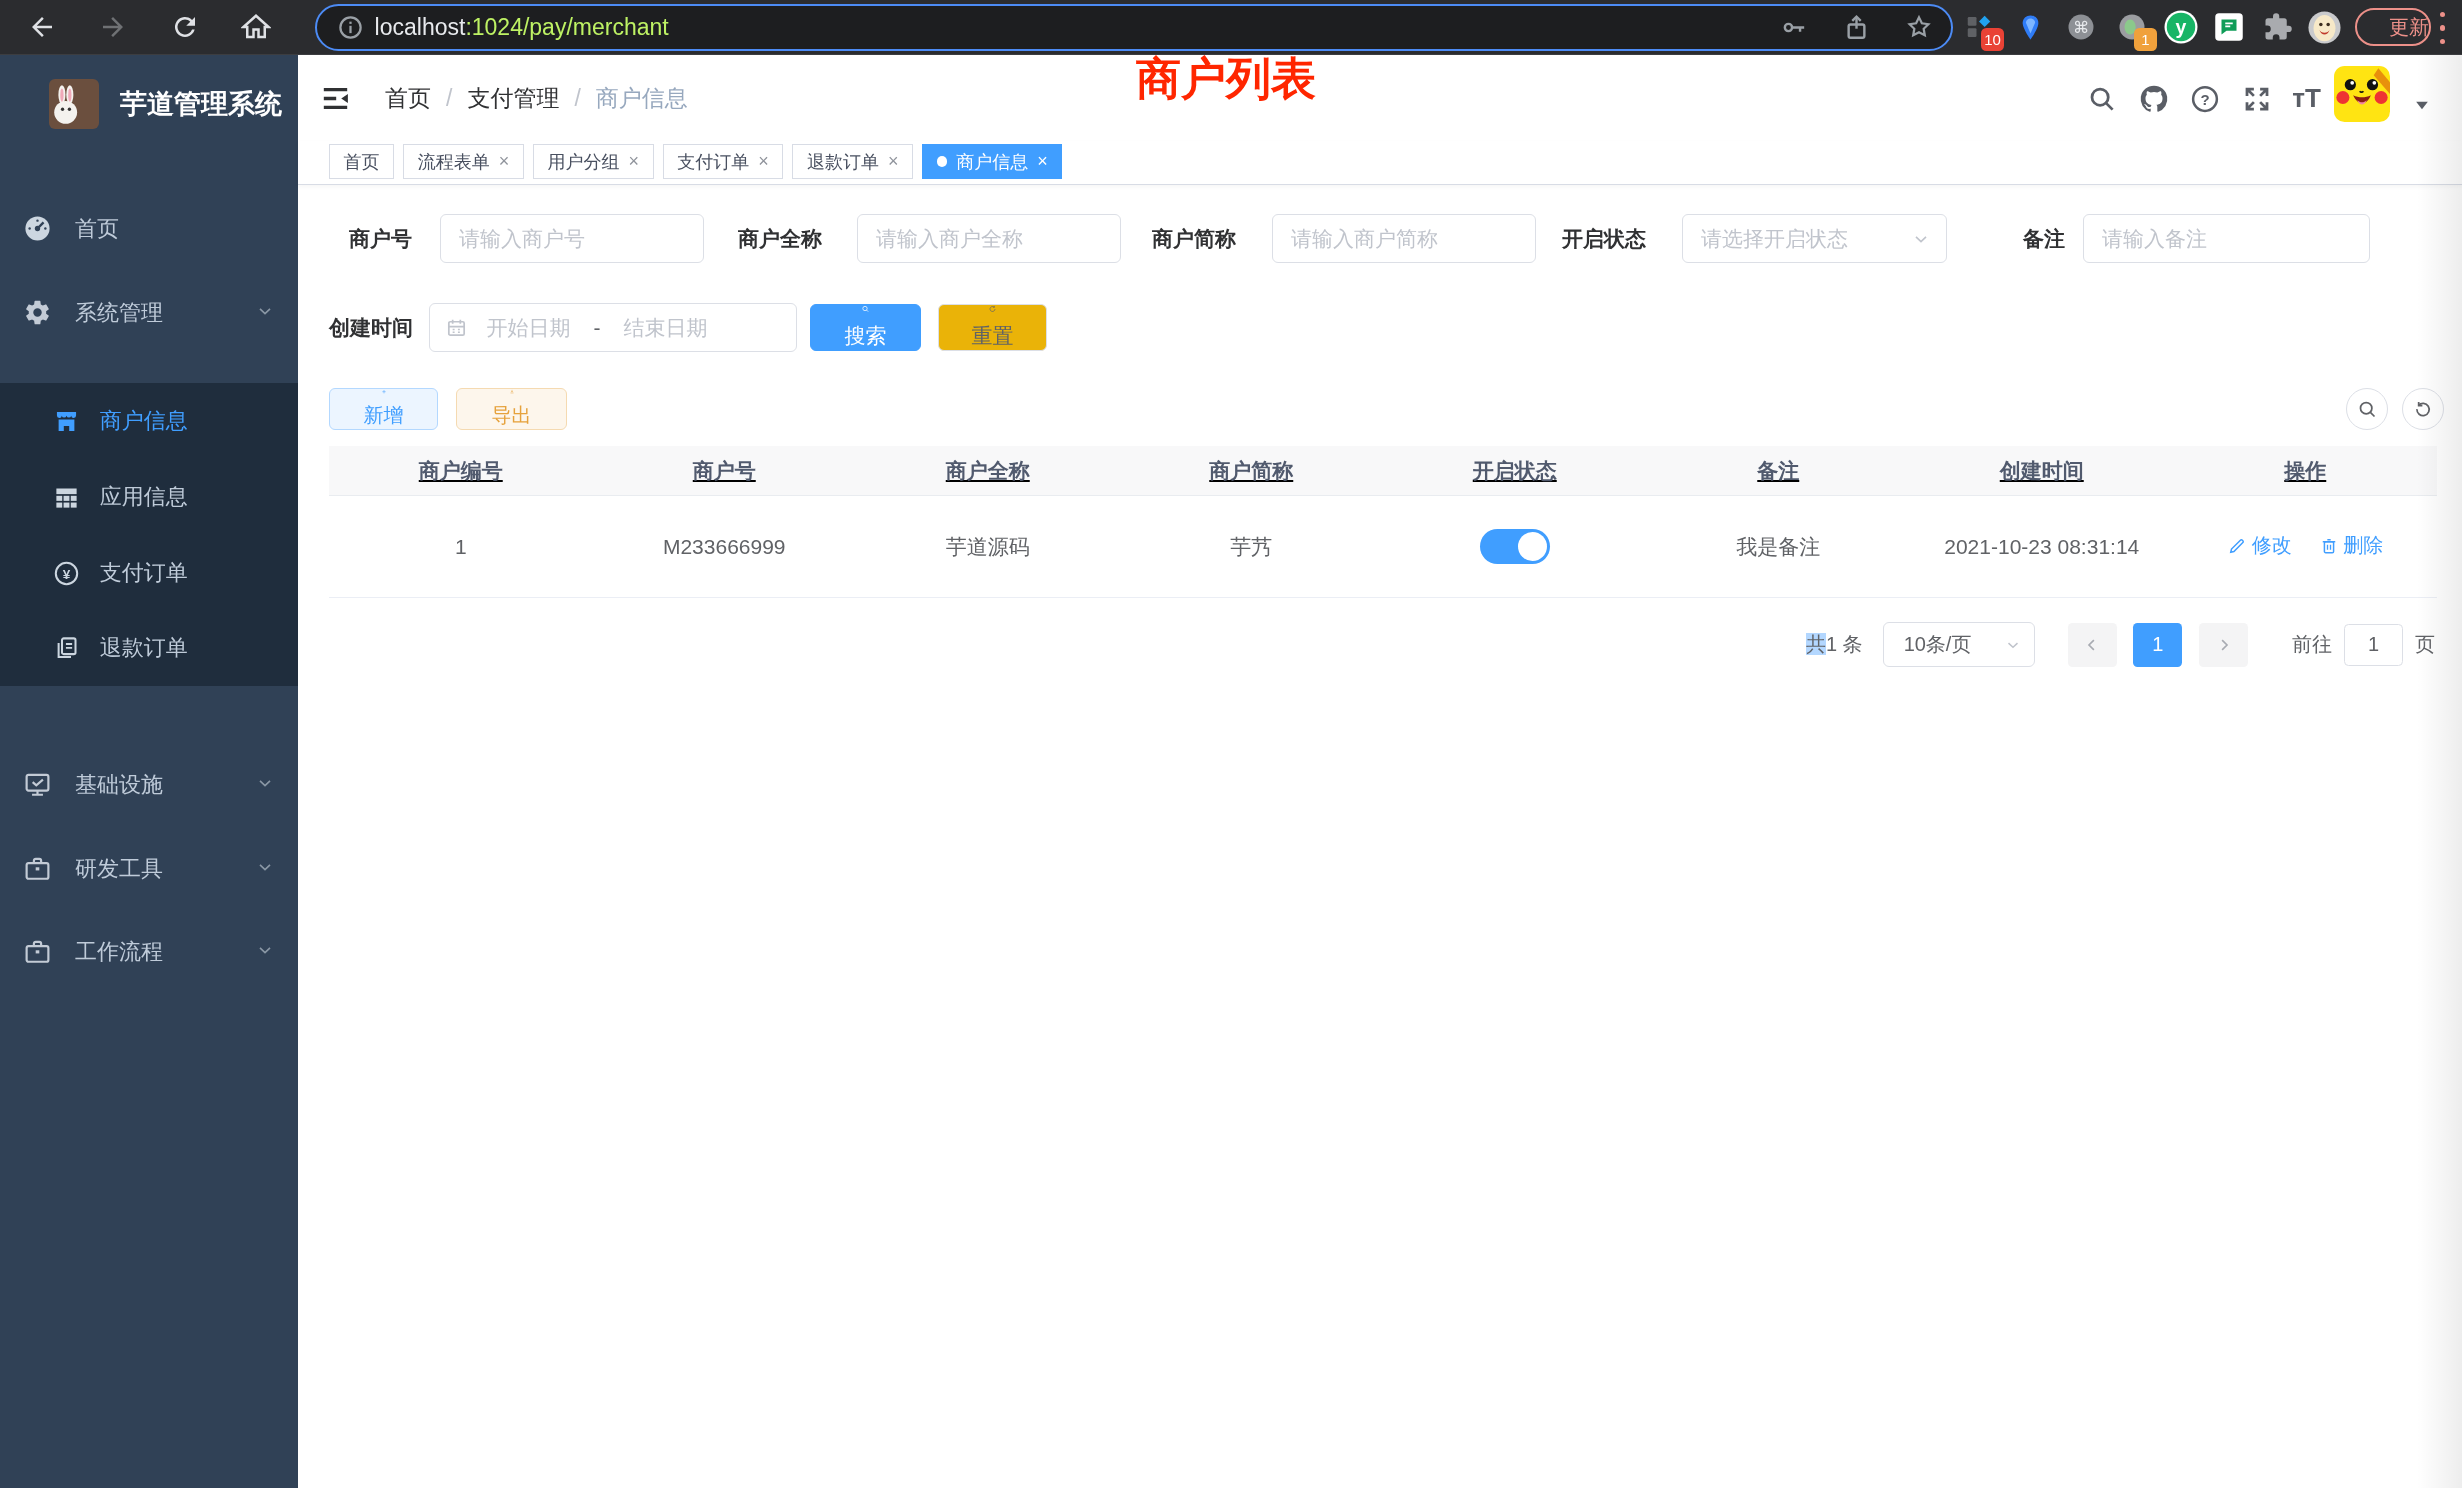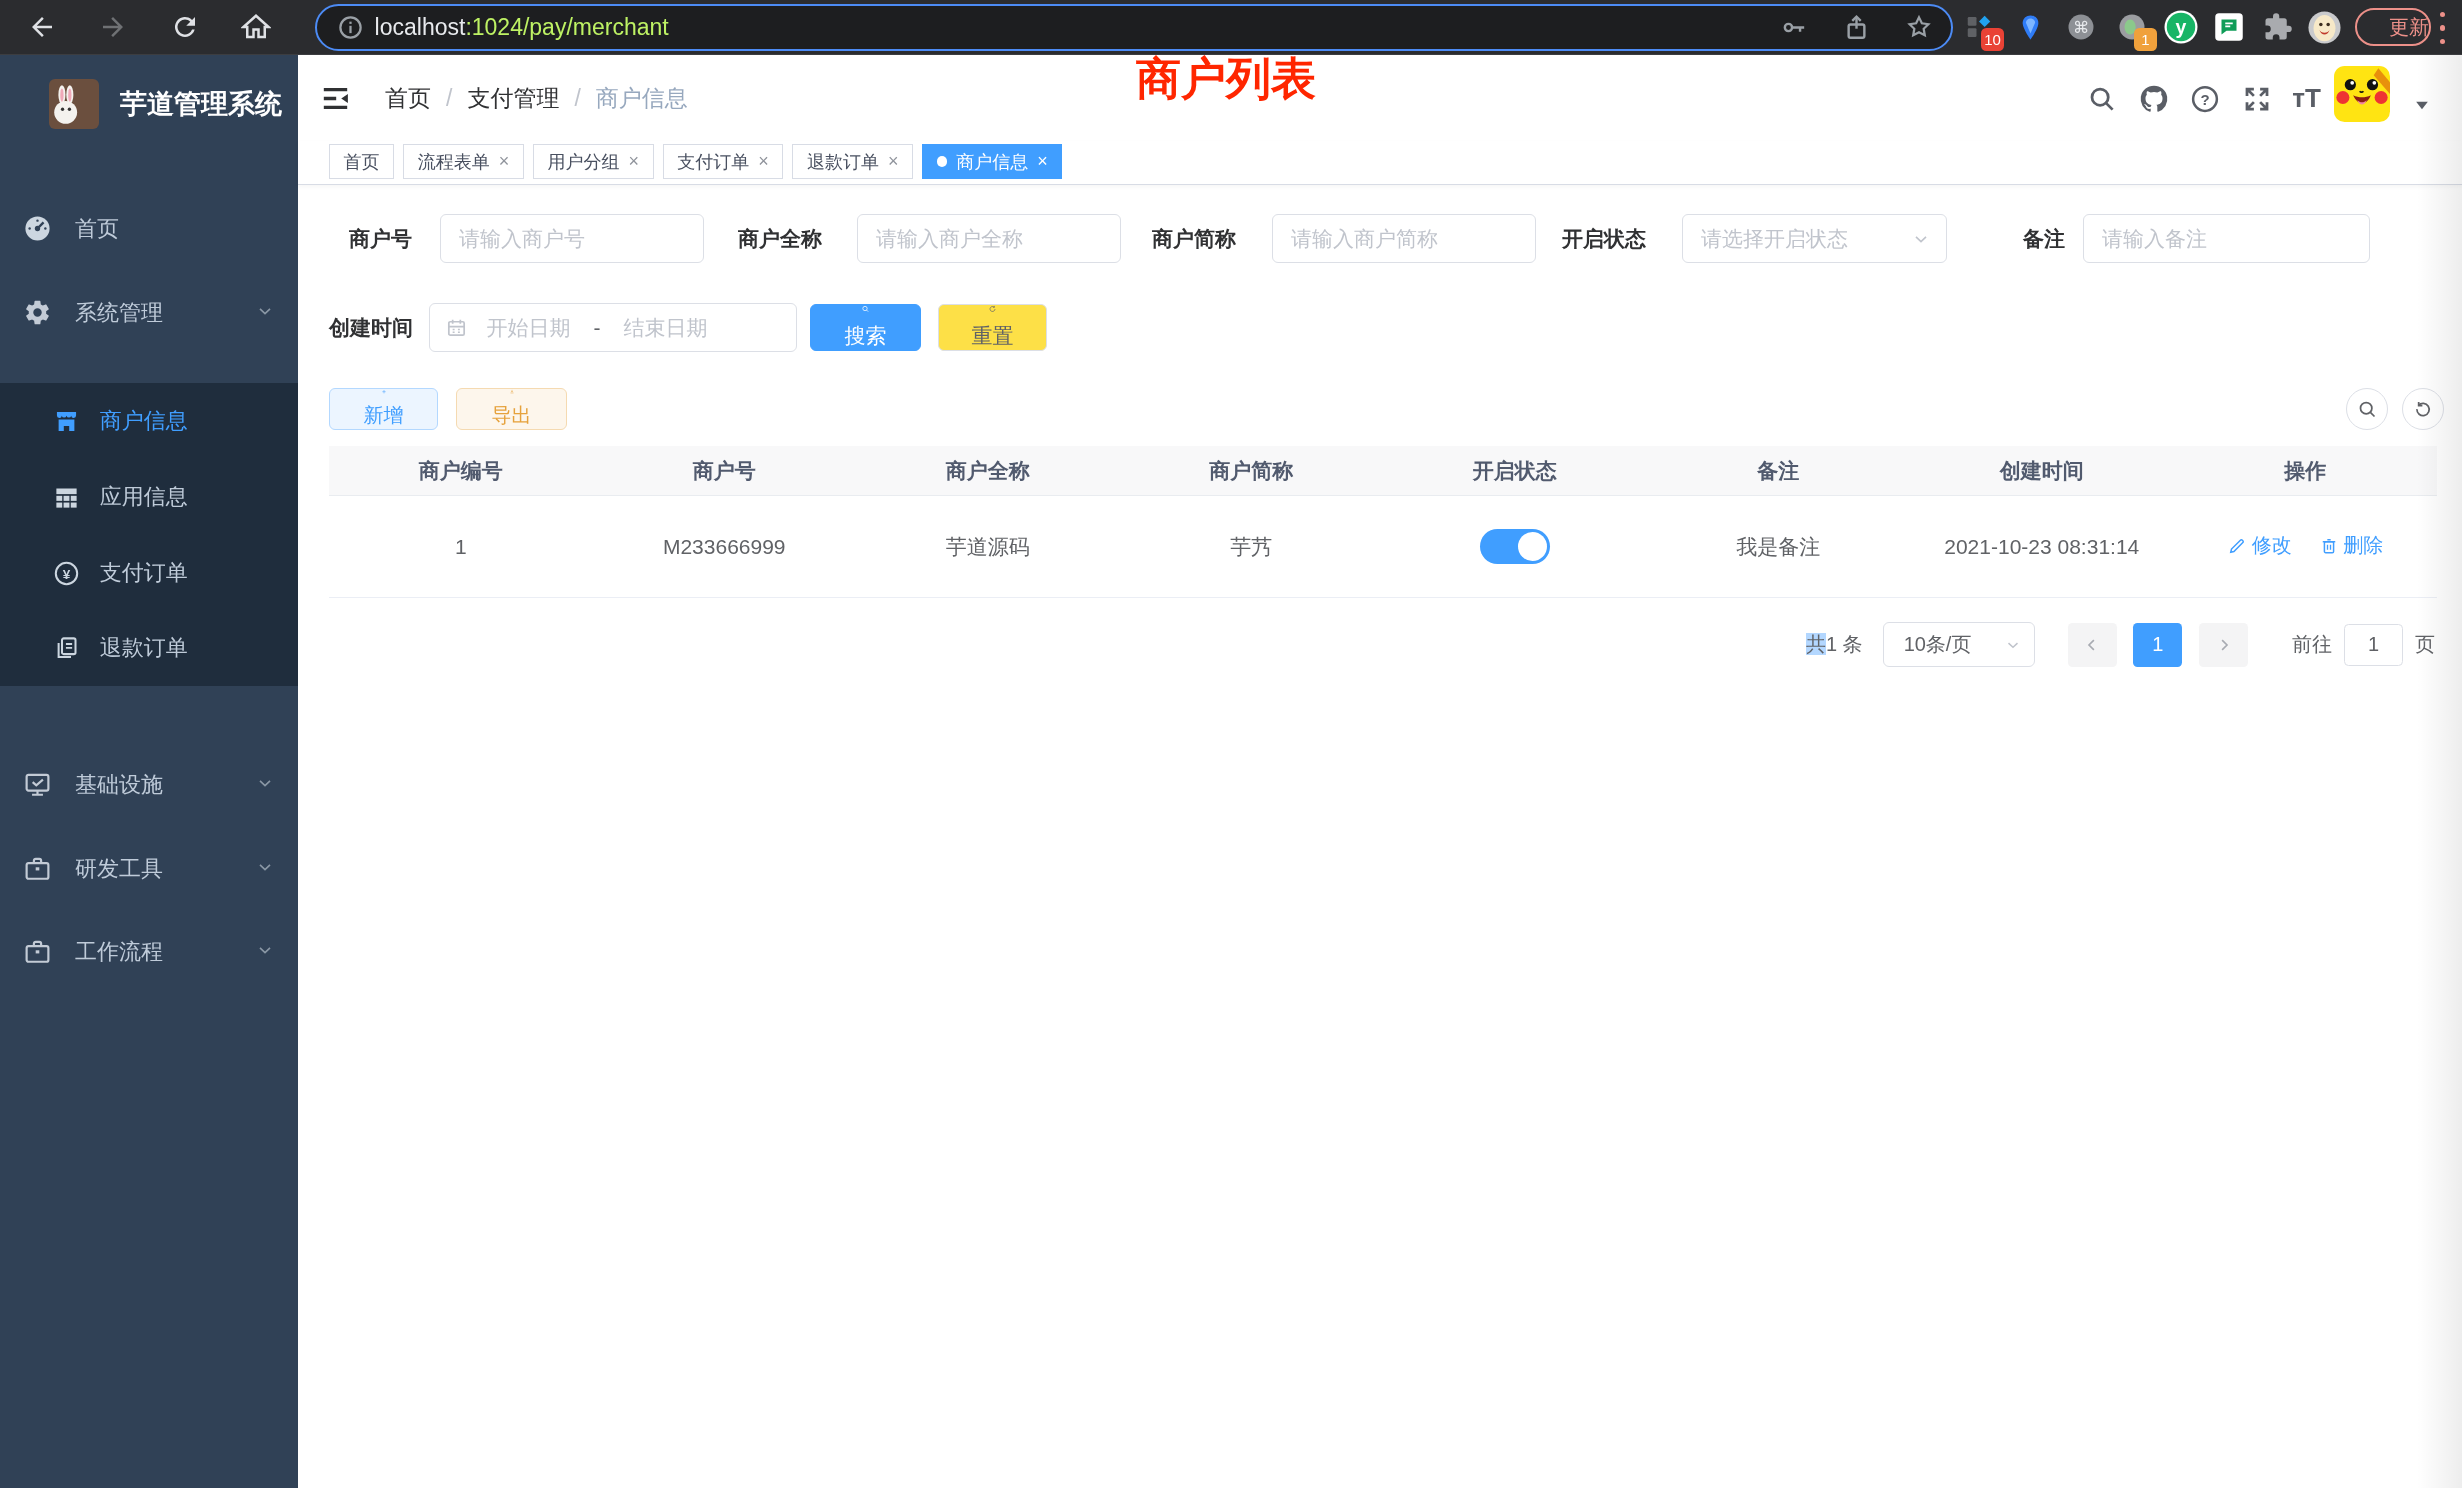--- a/index.html
+++ b/index.html
@@ -58,30 +58,30 @@
   .finput { position:absolute; height:49px; border:1.5px solid #dcdfe6; border-radius:6px; background:#fff; font-size:21px; color:#606266; padding:16px 18px; outline:none; font-family:inherit; }
   .finput::placeholder { color:#c0c4cc; }
   .fselect { position:absolute; height:49px; border:1.5px solid #dcdfe6; border-radius:6px; background:#fff; display:flex; align-items:center; padding:0 15px 0 18px; cursor:pointer; }
   .fselect .ph { font-size:21px; color:#c0c4cc; flex:1; white-space:nowrap; }
   .daterange { position:absolute; height:49px; border:1.5px solid #dcdfe6; border-radius:6px; background:#fff; display:flex; align-items:center; padding:0 15px; }
   .daterange input { border:none; outline:none; font-size:21px; color:#606266; width:121px; text-align:center; font-family:inherit; background:transparent; }
   .daterange input::placeholder { color:#c0c4cc; }
   .daterange .sep { color:#606266; font-size:21px; margin:0 4.5px; }
   .btn { position:absolute; height:47px; border-radius:6px; display:flex; align-items:center; justify-content:center; font-size:21px; cursor:pointer; gap:9px;flex-direction:column; }
   .btn-primary { background:#409eff; color:#fff; border:1.5px solid #409eff; }
-  .btn-plain { background:#fde047; color:#606266; border:1.5px solid #dcdfe6; }
+  .btn-plain { background:#eab308; color:#606266; border:1.5px solid #dcdfe6; }
   .btn-mini { height:42px; font-size:20px; border-radius:6px; gap:7.6px; }
   .btn-add { background:#ecf5ff; border:1.5px solid #b3d8ff; color:#409eff; }
   .btn-export { background:#fdf6ec; border:1.5px solid #f5dab1; color:#e6a23c; }
   .circle-btn { position:absolute; width:42px; height:42px; border-radius:50%; border:1.5px solid #dcdfe6; background:#fff; display:flex; align-items:center; justify-content:center; cursor:pointer; }
 
   
   .table { position:absolute; left:329px; top:446px; width:2108px; }
   .thead, .trow { display:grid; grid-template-columns:repeat(8,1fr); align-items:center; }
-  .thead { height:50px; background:#f8f8f9; border-bottom:1.5px solid #e9ecf0; }
+  .thead { height:50px; background:#f8f8f9; border-bottom:1.5px solid #e9ecf0;text-decoration:underline; }
   .thead div { text-align:center; font-size:21px; font-weight:bold; color:#515a6e; }
   .trow { height:102px; background:#fff; border-bottom:1.5px solid #ebeef5; }
   .trow > div { text-align:center; font-size:21px; color:#606266; }
   .switch { display:inline-block; width:70px; height:35px; border-radius:17.4px; background:#409eff; position:relative; cursor:pointer; vertical-align:middle; }
   .switch i { position:absolute; right:3px; top:3px; width:29px; height:29px; border-radius:50%; background:#fff; }
   .op-link { display:inline-flex; align-items:center; gap:4.5px; color:#409eff; font-size:20px; cursor:pointer; }
   .op-link + .op-link { margin-left:21px; }
 
   
   .pager { position:absolute; top:620px; right:27px; height:49px; display:flex; align-items:center; }

